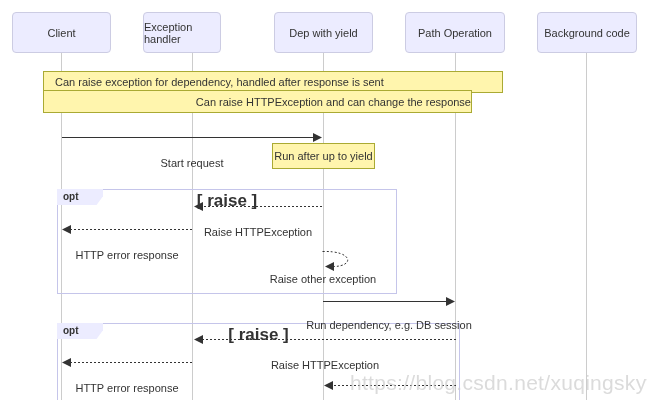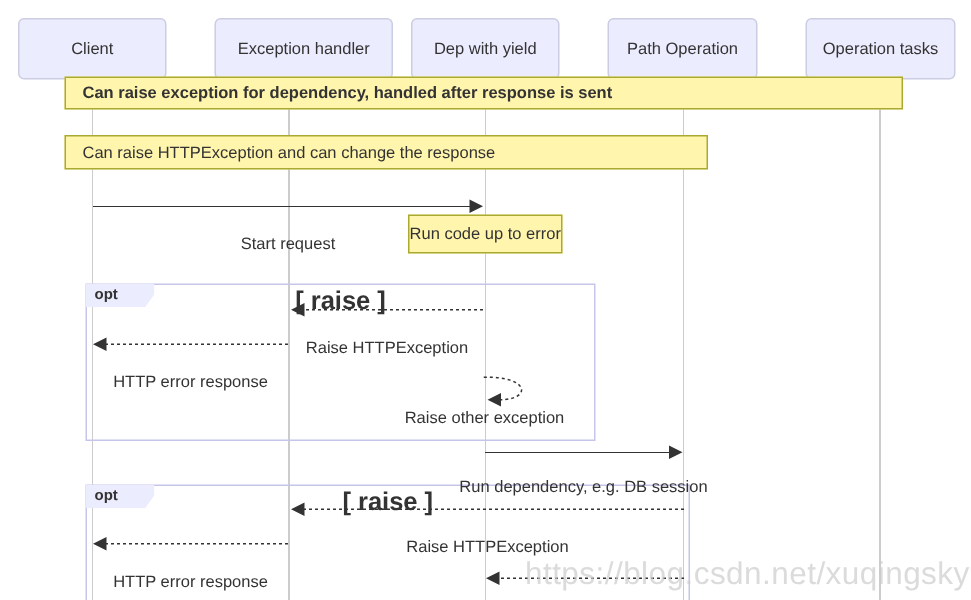--- a/index.html
+++ b/index.html
@@ -92,41 +92,41 @@
     <line class="mline dashed" x1="192" y1="362.5" x2="70" y2="362.5"></line>
     <polygon class="mhead" points="62,362.5 71,358 71,367"></polygon>
 
     <line class="mline dashed" x1="456" y1="385.5" x2="332" y2="385.5"></line>
     <polygon class="mhead" points="324,385.5 333,381 333,390"></polygon>
   </svg>
 
   <div class="actor" style="left:12px;width:99px;">
       <span>Client</span>
     </div>
-  <div class="actor" style="left:143px;width:119px;">
+  <div class="actor" style="left:143px;width:78px;">
       <span>Exception handler</span>
     </div>
   <div class="actor" style="left:274px;width:99px;">
       <span>Dep with yield</span>
     </div>
   <div class="actor" style="left:405px;width:100px;">
       <span>Path Operation</span>
     </div>
   <div class="actor" style="left:537px;width:100px;">
-      <span>Operation tasks</span>
+      <span>Background code</span>
     </div>
 
-  <div class="note left" style="left:43px;top:51px;width:559px;height:22px;font-weight:bold;">
+  <div class="note left" style="left:43px;top:71px;width:460px;height:22px;">
       <span>Can raise exception for dependency, handled after response is sent</span>
     </div>
-  <div class="note left" style="left:43px;top:90px;width:429px;height:23px;">
+  <div class="note left" style="left:43px;top:90px;width:429px;height:23px;justify-content:flex-end;">
       <span>Can raise HTTPException and can change the response</span>
     </div>
   <div class="note center" style="left:272px;top:143px;width:103px;height:26px;">
-      <span>Run code up to error</span>
+      <span>Run after up to yield</span>
     </div>
 
   <div class="frame" style="left:57px;top:172px;width:340px;height:105px;">
     <div class="frame-tab">opt</div>
     <div class="frame-guard">[ raise ]</div>
   </div>
 
   <div class="frame" style="left:57px;top:306px;width:403px;height:83px;">
     <div class="frame-tab">opt</div>
     <div class="frame-guard">[ raise ]</div>

